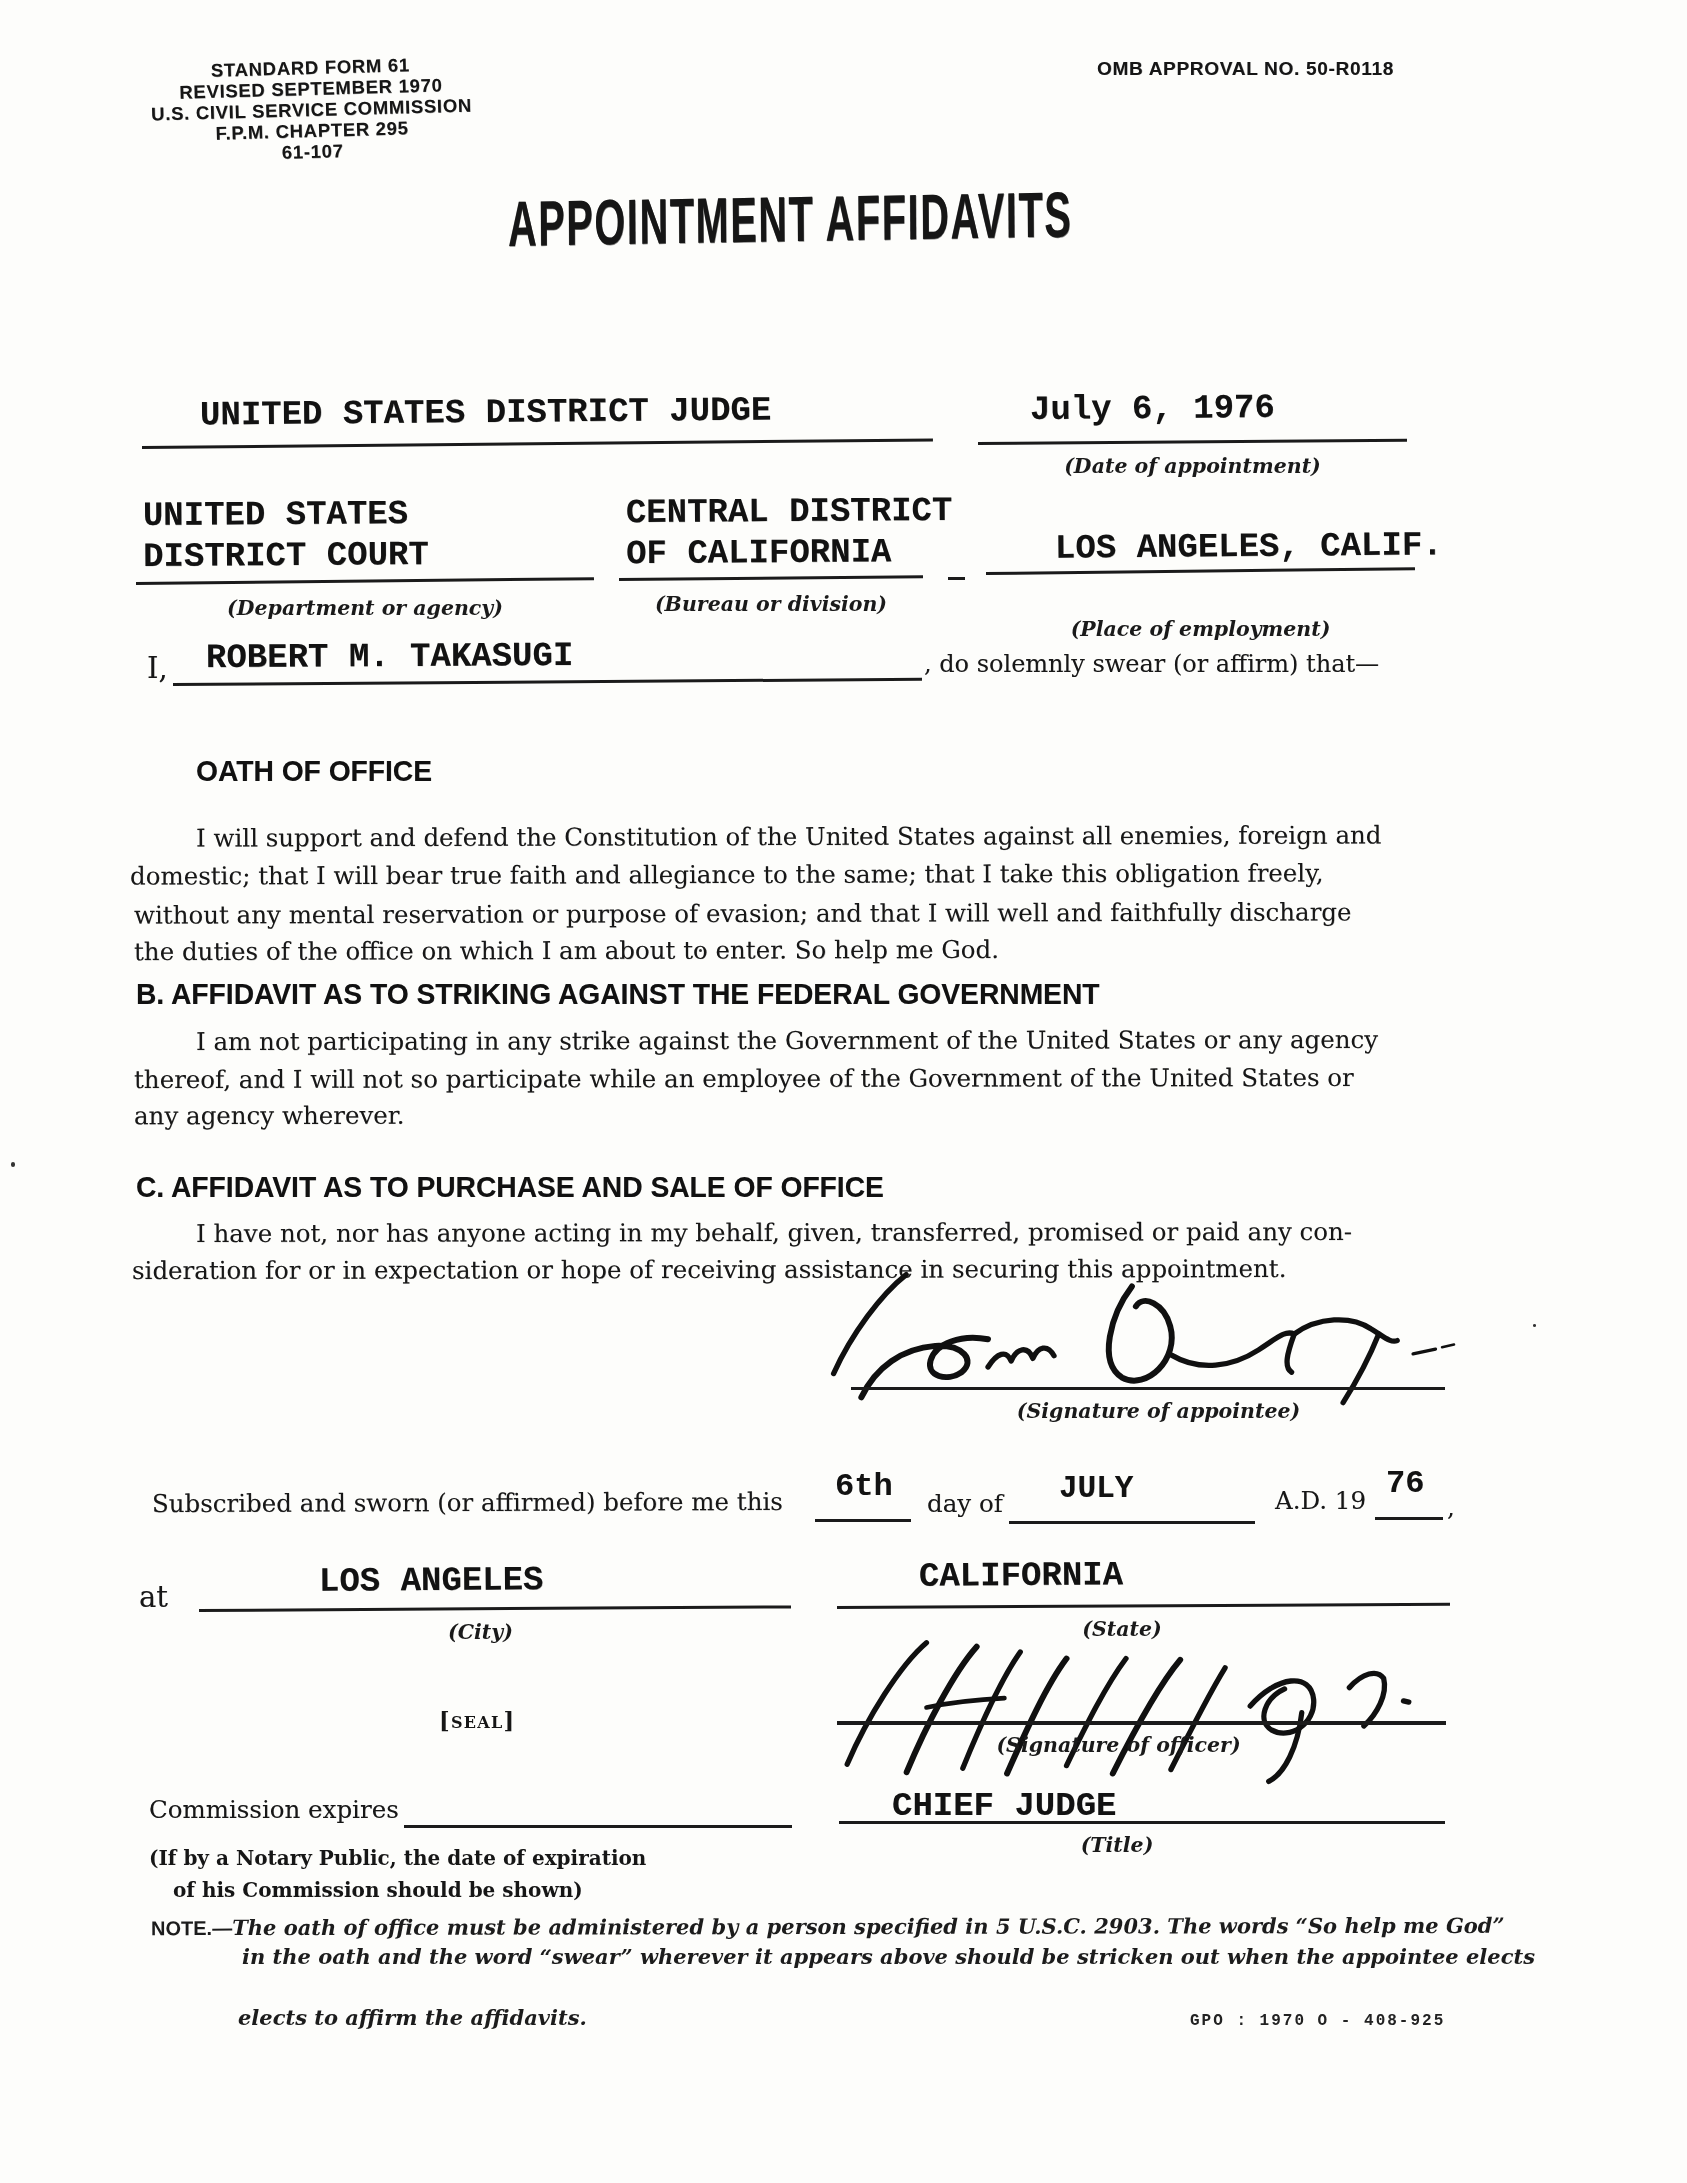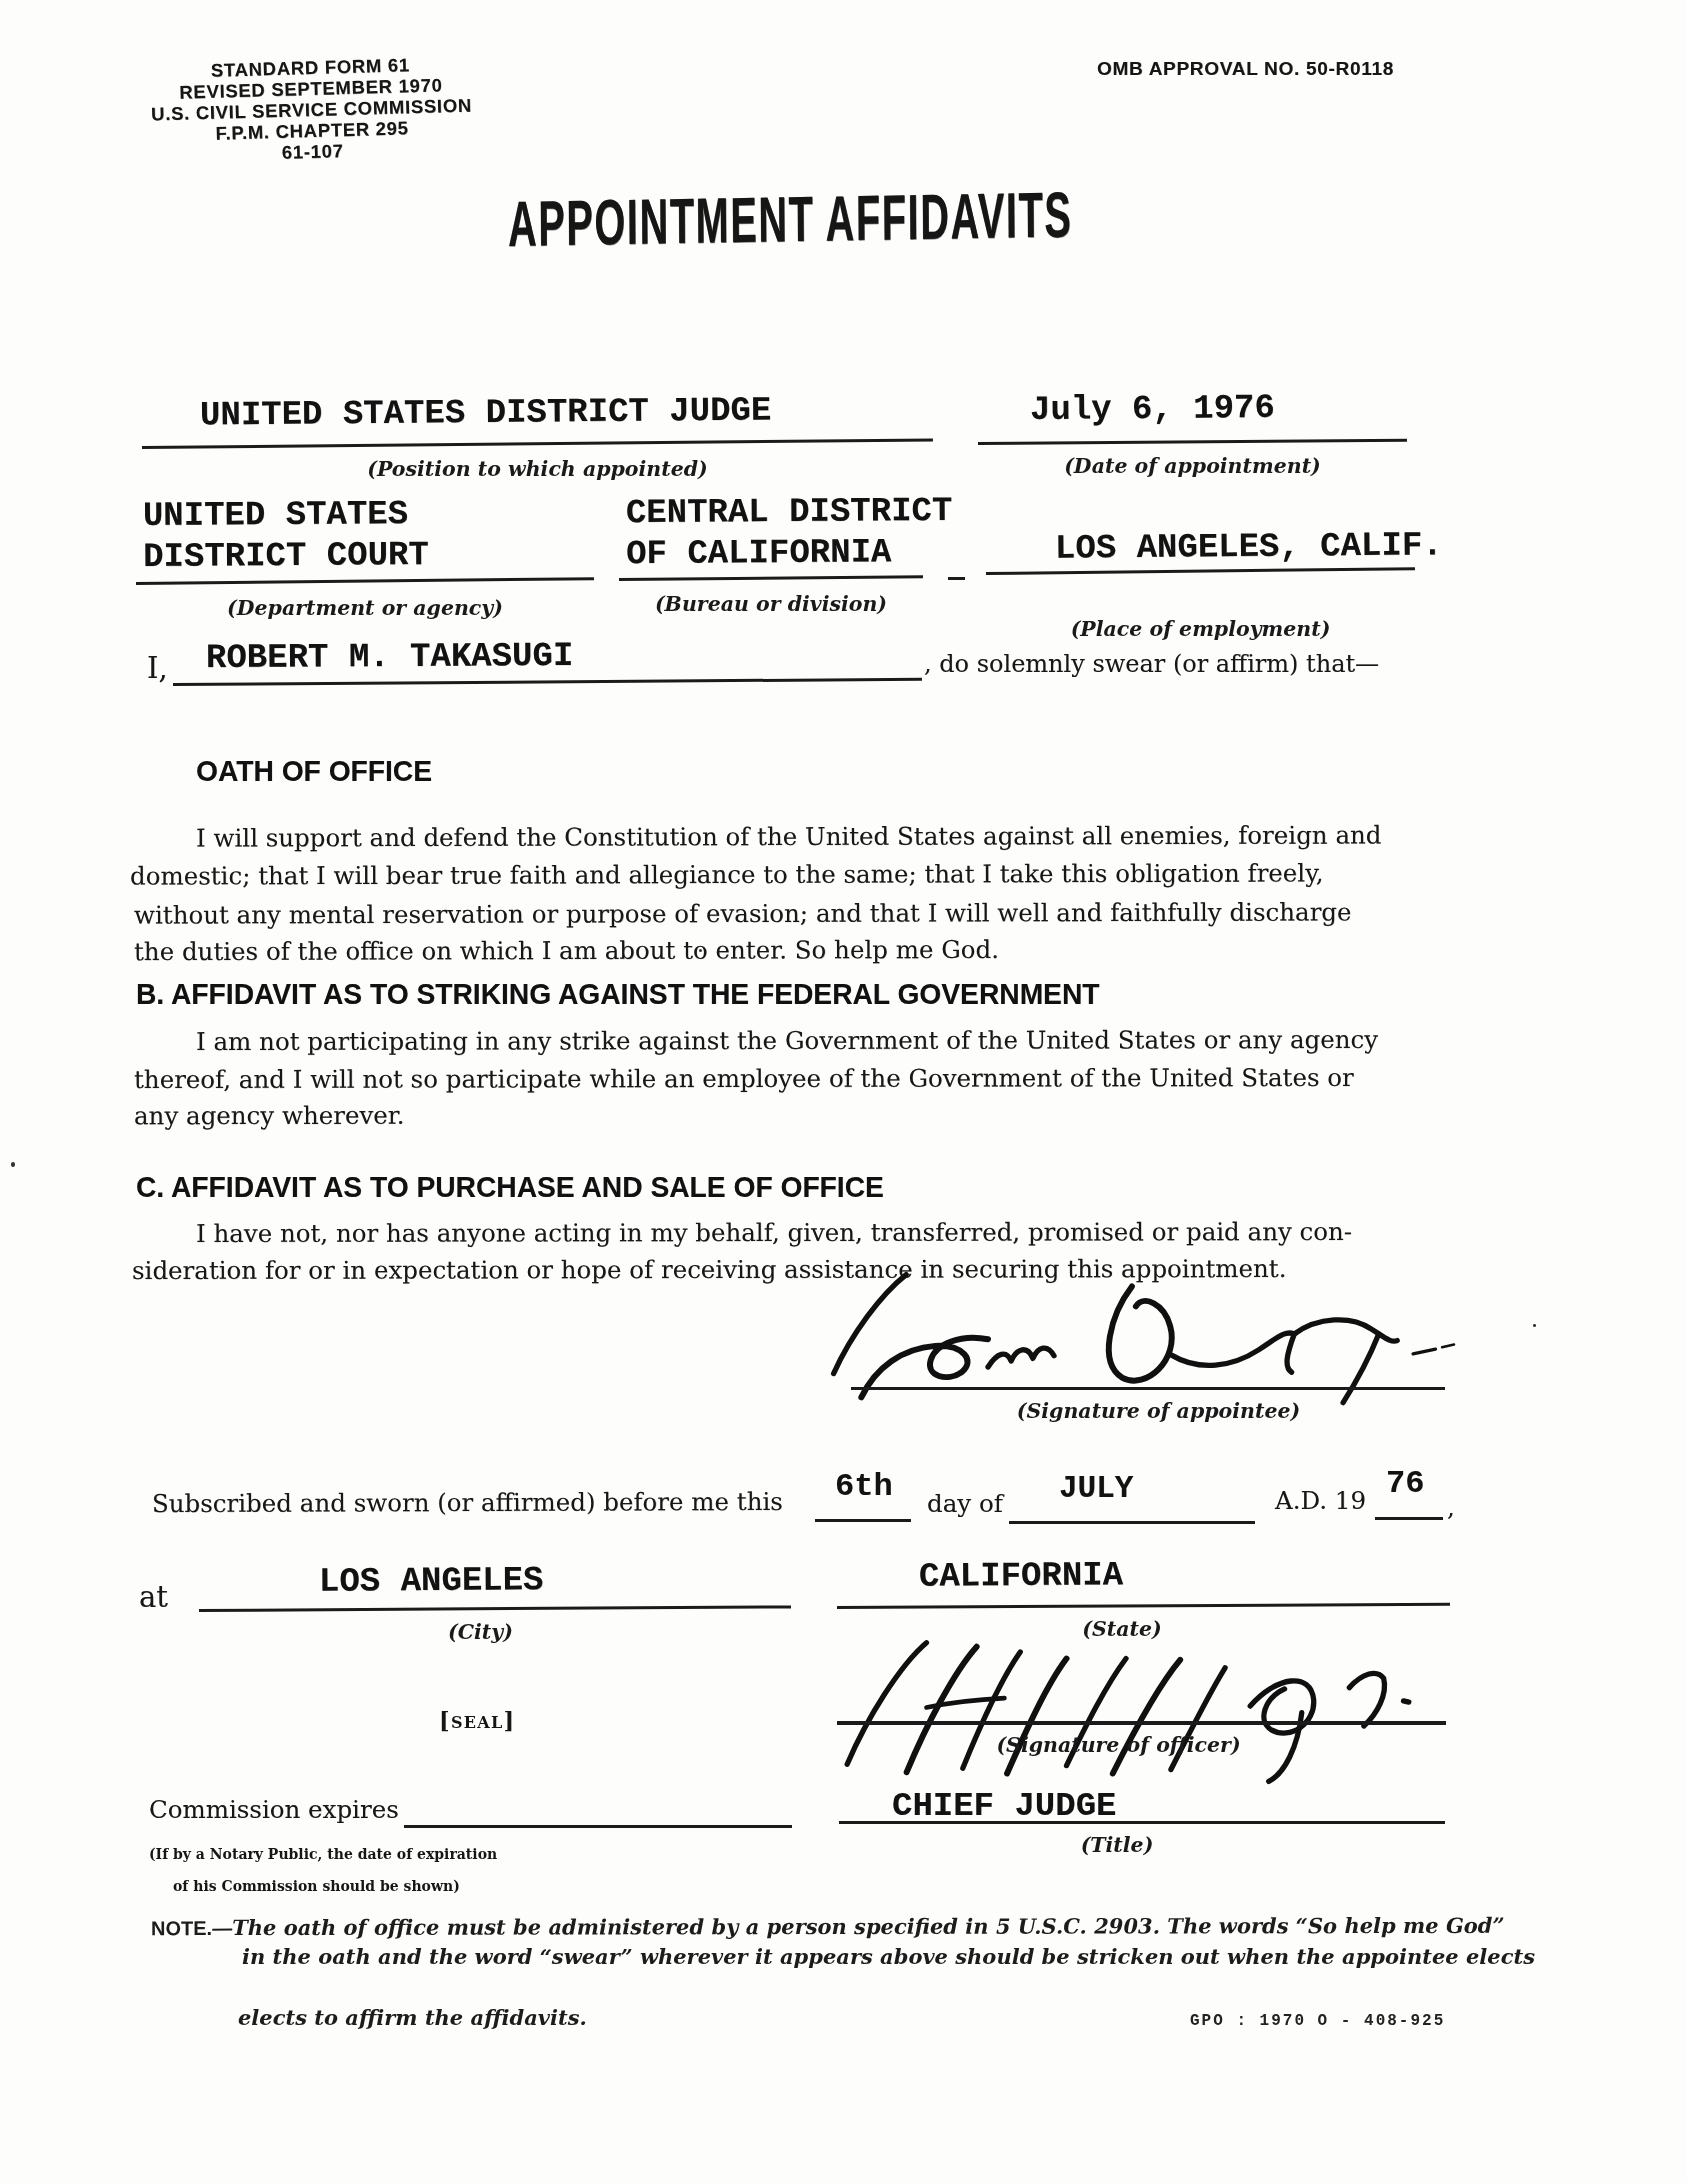--- a/index.html
+++ b/index.html
@@ -18,21 +18,21 @@
          letter-spacing:0;color:#121212;text-shadow:0.3px 0.3px 0 rgba(10,10,10,.35);}
   .typed2{line-height:41px;}
   .serif{font-size:24.5px;color:#171717;text-shadow:0.3px 0.3px 0 rgba(10,10,10,.3);}
   .cap{font-style:italic;font-weight:700;font-size:20.5px;text-align:center;color:#1a1a1a;}
   .head{font-family:"Liberation Sans","DejaVu Sans",sans-serif;font-weight:700;font-size:30px;
         transform:scaleX(0.94);transform-origin:left center;color:#111;
         text-shadow:0.3px 0.3px 0 rgba(10,10,10,.35);}
   .rule{position:absolute;background:#1b1b1b;height:2.6px;transform-origin:left center;}
   .note{font-style:italic;font-weight:700;font-size:21px;color:#1c1c1c;}
   .notelead{font-family:"Liberation Sans","DejaVu Sans",sans-serif;font-style:normal;font-weight:700;font-size:20px;}
-  .small{font-weight:700;font-size:14px;}
+  .small{font-weight:700;font-size:20px;}
   .gpo{font-family:"Liberation Mono","DejaVu Sans Mono",monospace;font-size:16px;font-weight:700;letter-spacing:2px;color:#222;}
   .speck{position:absolute;background:#333;border-radius:50%;}
   svg.sig{position:absolute;overflow:visible;}
   svg.sig path{fill:none;stroke:#101010;stroke-linecap:round;stroke-linejoin:round;}
 </style>
 </head>
 <body>
 
 <div id="page">
 
@@ -43,21 +43,20 @@
     <div>F.P.M. CHAPTER 295</div>
     <div>61-107</div>
   </div>
 
   <div class="abs omb" style="left:1097px;top:58px;">OMB APPROVAL NO. 50-R0118</div>
 
   <div class="abs bigtitle" style="left:508px;top:187px;">APPOINTMENT AFFIDAVITS</div>
 
   <div class="abs typed" style="left:200px;top:394px;transform:rotate(-0.5deg);">UNITED STATES DISTRICT JUDGE</div>
   <div class="rule" style="left:142px;top:446px;width:791px;transform:rotate(-0.55deg);"></div>
-  <div class="abs cap" style="left:142px;top:457px;width:791px;">(Position to which appointed)</div>
 
   <div class="abs typed" style="left:1030px;top:390px;transform:rotate(-0.5deg);">July 6, 1976</div>
   <div class="rule" style="left:978px;top:442px;width:429px;transform:rotate(-0.45deg);"></div>
   <div class="abs cap" style="left:978px;top:454px;width:429px;">(Date of appointment)</div>
 
   <div class="abs typed typed2" style="left:143px;top:495px;transform:rotate(-0.4deg);">
     <div>UNITED STATES</div>
     <div>DISTRICT COURT</div>
   </div>
   <div class="rule" style="left:136px;top:582px;width:458px;transform:rotate(-0.6deg);"></div>

